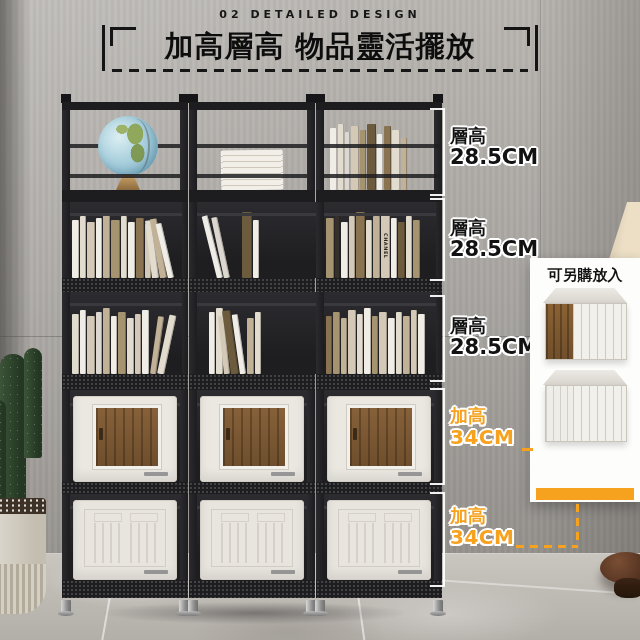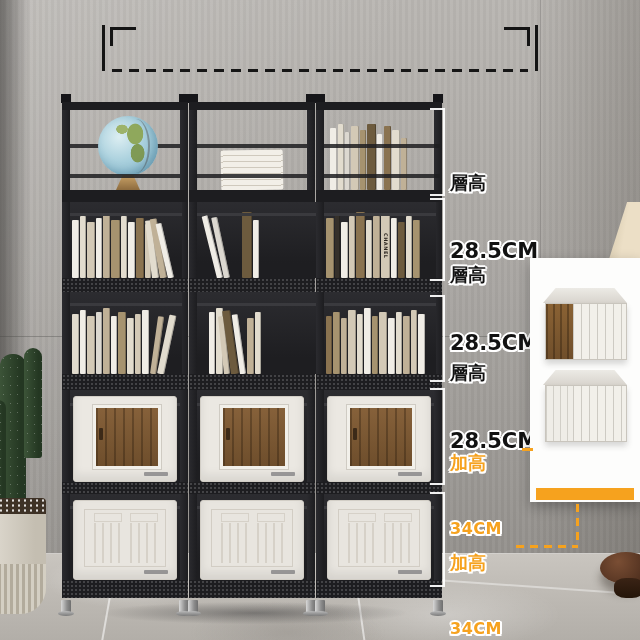--- a/index.html
+++ b/index.html
@@ -98,23 +98,23 @@
   .foot{position:absolute;bottom:2px;width:10px;height:14px;
         background:linear-gradient(90deg,#d8d8d8,#8d8d8d 60%,#6f6f6f);border-radius:1px;}
   .foot::after{content:"";position:absolute;left:-3px;bottom:-2px;width:16px;height:5px;border-radius:50%;
         background:linear-gradient(180deg,#b9b9b9,#7a7a7a);}
   
   .bracket{position:absolute;left:430px;width:13px;border:2px solid rgba(255,255,255,.93);border-left:none;}
   .anno{position:absolute;left:450px;line-height:1.12;}
   .anno-label{font-size:18px;font-weight:800;color:#121212;white-space:nowrap;}
   .anno-value{font-size:21px;font-weight:800;color:#121212;white-space:nowrap;}
   .anno-label,.anno-value{text-shadow:2px 0 #fff,-2px 0 #fff,0 2px #fff,0 -2px #fff,
-        1.5px 1.5px #fff,-1.5px 1.5px #fff,1.5px -1.5px #fff,-1.5px -1.5px #fff;margin-top:47px;}
+        1.5px 1.5px #fff,-1.5px 1.5px #fff,1.5px -1.5px #fff,-1.5px -1.5px #fff;}
   .anno.orange .anno-label,.anno.orange .anno-value{color:#F6A21E;}
-  .anno.orange .anno-value{font-size:16px;letter-spacing:.5px;}
+  .anno.orange .anno-value{font-size:20px;letter-spacing:.5px;}
   .lampshape{position:absolute;left:606px;top:202px;width:34px;height:58px;
         background:linear-gradient(100deg,#cdc0a4,#ecdfc6 55%);clip-path:polygon(62% 0,100% 0,100% 100%,8% 100%);}
   .stool{position:absolute;left:600px;top:552px;width:52px;height:32px;border-radius:50%;
         background:radial-gradient(circle at 35% 30%,#7a4e34,#4a2c1c 80%);box-shadow:0 10px 8px rgba(30,20,12,.35);}
   .stool-base{position:absolute;left:614px;top:578px;width:30px;height:20px;border-radius:40%;
         background:linear-gradient(180deg,#3a2315,#241509);}
   .panel{position:absolute;left:530px;top:258px;width:110px;height:244px;background:#fdfdfc;
         box-shadow:0 5px 12px rgba(20,20,20,.3);}
   .panel-title{position:absolute;left:0;top:8px;width:110px;text-align:center;
         font-size:15px;font-weight:800;color:#111;}
@@ -168,25 +168,27 @@
   <div class="wall-seam-v"></div>
   <div class="lampshape"></div>
   <div class="floor"></div>
   <div class="grout g1"></div>
   <div class="grout g2"></div>
   <div class="grout g3"></div>
   <div class="stool"></div>
   <div class="stool-base"></div>
   <div class="shelf-shadow"></div>
 
+  <div class="section-label">02 DETAILED DESIGN</div>
   <div class="title-wrap">
     <div class="mark mark-left">
       <div class="bar"></div>
         <div class="corner"></div>
     </div>
+    <div class="title">加高層高 物品靈活擺放</div>
     <div class="mark mark-right">
       <div class="bar"></div>
         <div class="corner"></div>
     </div>
     <div class="title-dash"></div>
   </div>
 
   <div class="shelf" id="shelf">
       <div class="unit" style="left: 0px;">
         <div class="post post-l"></div>
@@ -404,20 +406,21 @@
   <div class="anno orange" style="top:406px">
     <div class="anno-label">加高</div>
     <div class="anno-value">34CM</div>
   </div>
   <div class="anno orange" style="top:506px">
     <div class="anno-label">加高</div>
     <div class="anno-value">34CM</div>
   </div>
 
   <div class="panel">
+    <div class="panel-title">可另購放入</div>
     <div class="crate open crate1">
       <div class="crate-lid"></div>
       <div class="crate-body">
           <div class="crate-face-left"></div>
           <div class="crate-face-right"></div>
         </div>
     </div>
     <div class="crate closed crate2">
       <div class="crate-lid"></div>
       <div class="crate-body">

